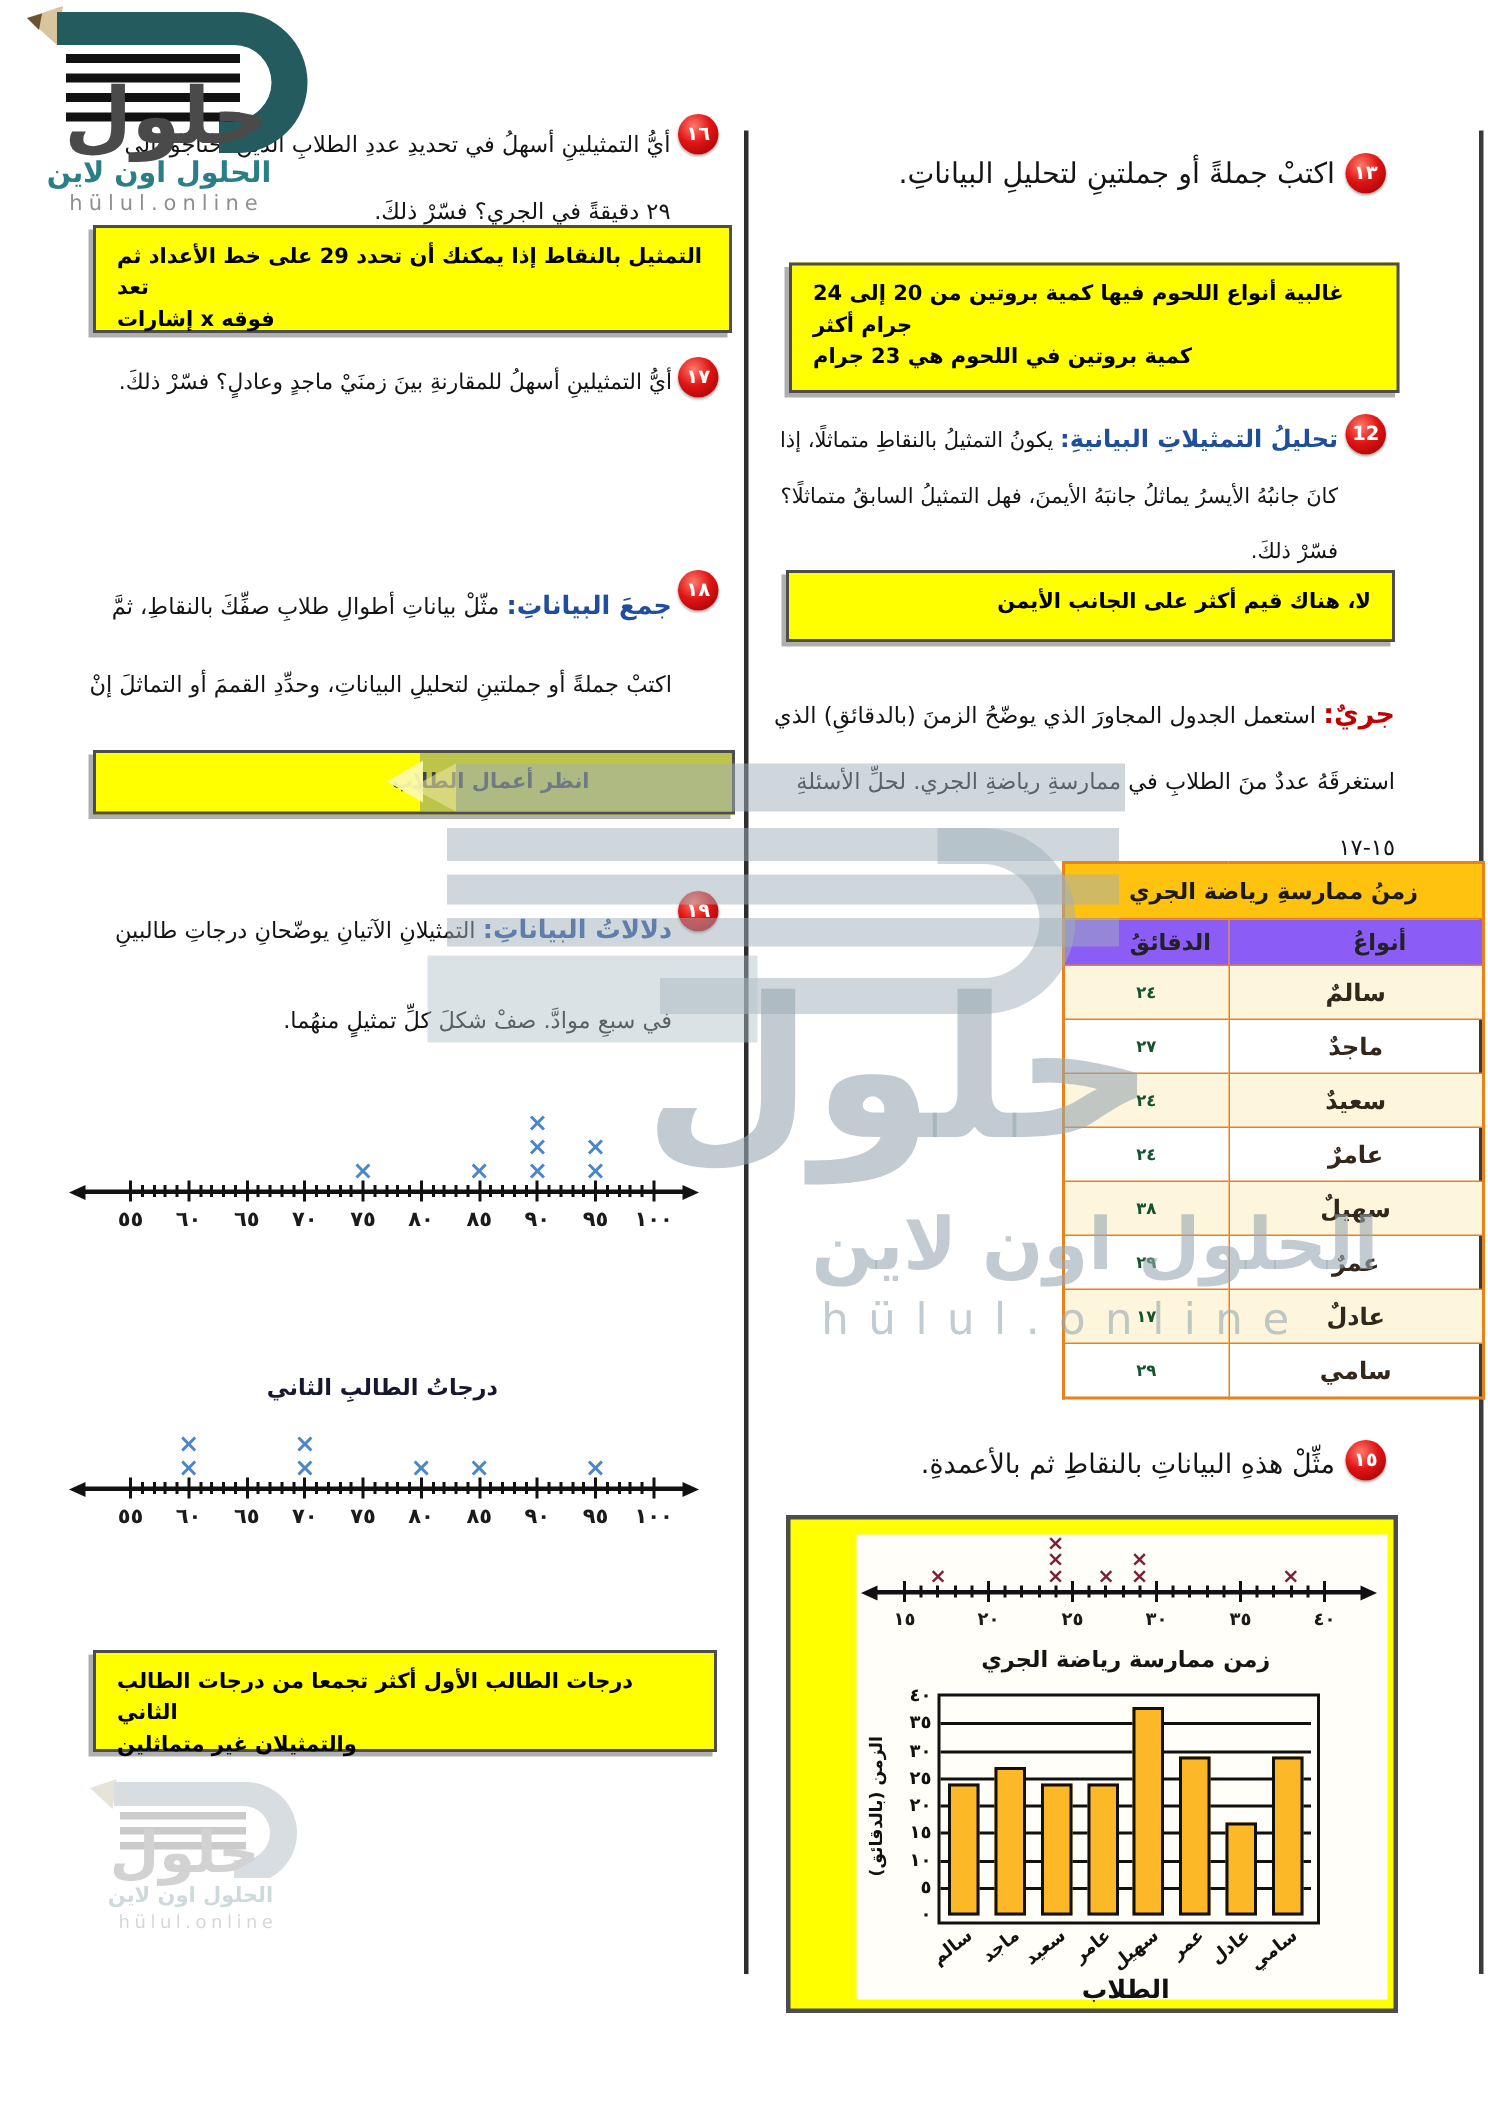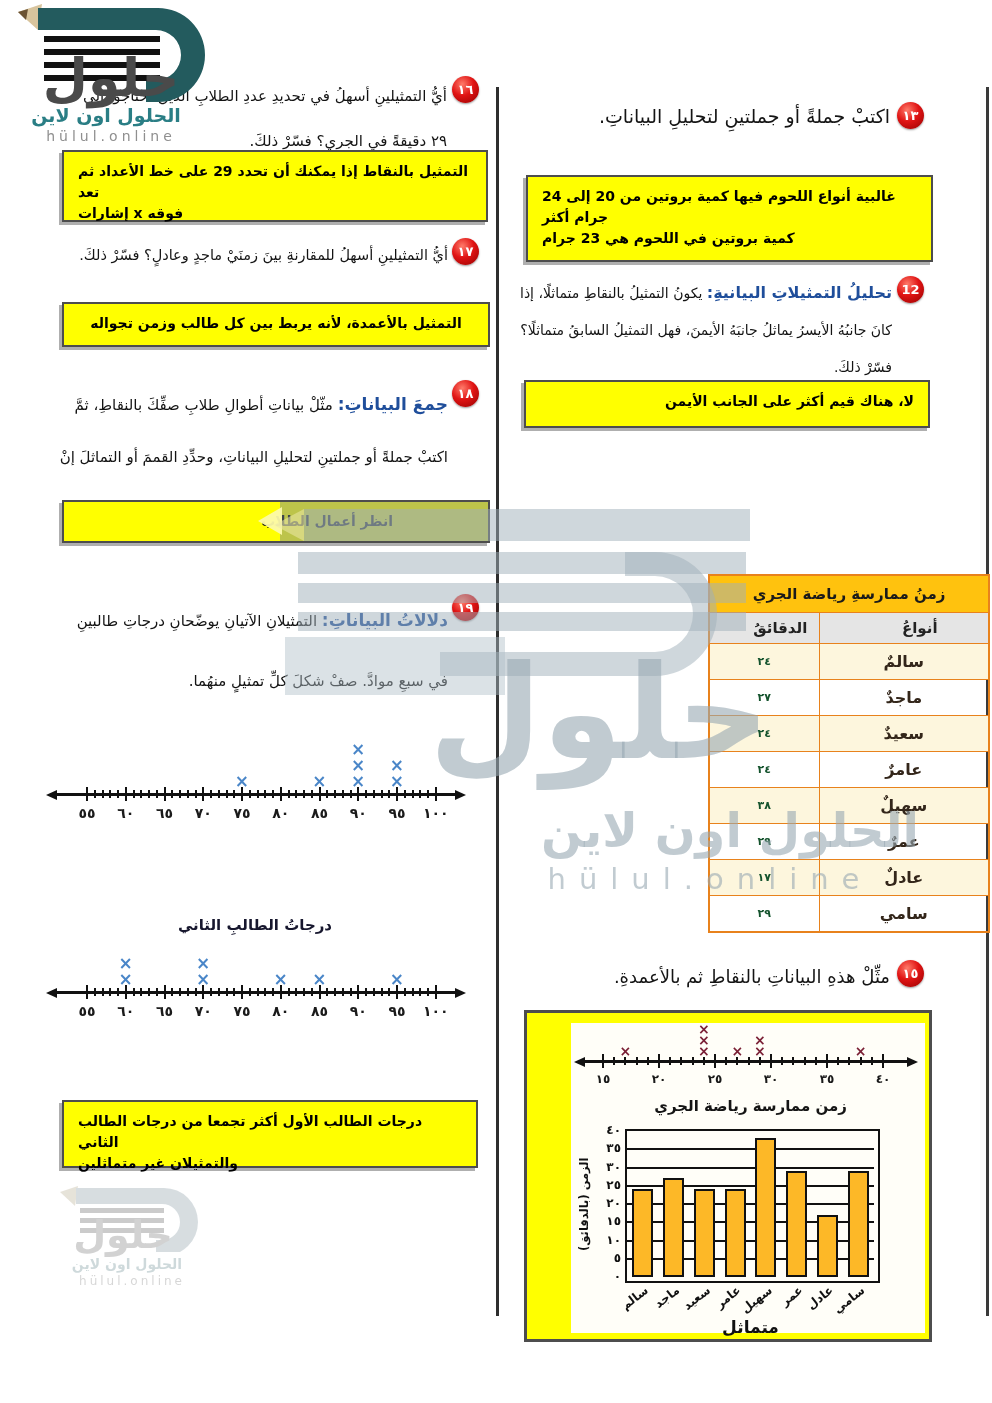--- a/index.html
+++ b/index.html
@@ -23,21 +23,21 @@
     box-shadow:-3px 3px 0 rgba(110,110,110,.55);font-weight:bold;font-size:14px;
     color:#000;padding:9px 14px;line-height:1.5;box-sizing:border-box;}
   .ans-left{direction:ltr;text-align:left;white-space:pre-line;}
   .ans-right{direction:rtl;text-align:right;}
   .ans-center{direction:rtl;text-align:center;}
   
   #runs-table{position:absolute;left:708px;top:574px;width:280px;border-collapse:collapse;
     direction:rtl;border:2px solid #e8821c;table-layout:fixed;}
   #runs-table td,#runs-table th{border:1px solid #e8821c;text-align:center;padding:0;}
   #runs-table .t-title{background:#ffc20e;font-weight:bold;font-size:15px;height:36px;color:#1a1a1a;}
-  #runs-table .t-sub{background:#e5e5e5;font-weight:bold;font-size:15px;height:30px;color:#222;padding-left:32px;}
+  #runs-table .t-sub{background:#8b5cf6;font-weight:bold;font-size:15px;height:30px;color:#222;padding-left:32px;}
   #runs-table .t-name{font-weight:bold;font-size:16px;color:#33261a;height:35px;}
   #runs-table .t-min{font-weight:bold;font-size:11px;color:#14532d;height:35px;}
   tr.alt{background:#fdf6dd;}
   
   .dotplot{position:absolute;}
   .dp-title{position:absolute;left:0;right:0;top:0;text-align:center;font-weight:bold;
     font-size:15px;color:#17172e;}
   .dp-line{position:absolute;height:3px;background:#111;}
   .dp-tick{position:absolute;width:2px;background:#111;}
   .dp-lab{position:absolute;width:34px;text-align:center;font-weight:bold;font-size:13px;color:#1a1a1a;}
@@ -83,20 +83,24 @@
 كمية بروتين في اللحوم هي 23 جرام</div>
 
   <span class="badge" style="left:897px;top:276px;">12</span>
   <div class="q" style="left:516px;top:274px;width:376px;font-size:14px;line-height:37px;">
     <span class="tblue" style="font-size:16px;">تحليلُ التمثيلاتِ البيانيةِ:</span>
     <span>يكونُ التمثيلُ بالنقاطِ متماثلًا، إذا كانَ جانبُهُ الأيسرُ يماثلُ جانبَهُ الأيمنَ، فهل التمثيلُ السابقُ متماثلًا؟ فسّرْ ذلكَ.</span>
   </div>
 
   <div class="ans ans-right" style="left:524px;top:380px;width:406px;height:48px;">لا، هناك قيم أكثر على الجانب الأيمن</div>
 
+  <div class="q" style="left:516px;top:455px;width:414px;font-size:15px;line-height:44px;">
+    <span class="tred" style="font-size:18px;">جريٌ:</span>
+    <span>استعمل الجدول المجاورَ الذي يوضّحُ الزمنَ (بالدقائقِ) الذي استغرقَهُ عددٌ منَ الطلابِ في ممارسةِ رياضةِ الجري. لحلِّ الأسئلةِ ١٥-١٧</span>
+  </div>
 
   <table id="runs-table">
     <colgroup>
         <col style="width:170px">
         <col style="width:110px">
       </colgroup>
     <tbody id="runs-table-body">
         <tr>
           <td class="t-title" colspan="2">زمنُ ممارسةِ رياضة الجري</td>
         </tr>
@@ -219,36 +223,35 @@
           <div class="bc-ytick" style="left: 20px; top: 50.25px;">٣٥</div>
           <div class="bc-ytick" style="left: 20px; top: 32px;">٤٠</div>
           <div class="bc-xlab" style="right: 280.562px; top: 192px;">سالم</div>
           <div class="bc-xlab" style="right: 249.688px; top: 192px;">ماجد</div>
           <div class="bc-xlab" style="right: 218.812px; top: 192px;">سعيد</div>
           <div class="bc-xlab" style="right: 187.938px; top: 192px;">عامر</div>
           <div class="bc-xlab" style="right: 157.062px; top: 192px;">سهيل</div>
           <div class="bc-xlab" style="right: 126.188px; top: 192px;">عمر</div>
           <div class="bc-xlab" style="right: 95.3125px; top: 192px;">عادل</div>
           <div class="bc-xlab" style="right: 64.4375px; top: 192px;">سامي</div>
-          <div class="bc-xtitle" style="left: 52px; top: 226px; width: 251px;">متماثل</div>
+          <div class="bc-xtitle" style="left: 52px; top: 226px; width: 251px;">الطلاب</div>
         </div>
     </div>
   </div>
 
   <span class="badge" style="left:452px;top:76px;">١٦</span>
   <div class="q pre" style="left:55px;top:74px;width:392px;font-size:15px;line-height:45px;"><span>أيُّ التمثيلينِ أسهلُ في تحديدِ عددِ الطلابِ الذينَ احتاجوا إلى</span>
 <span>٢٩ دقيقةً في الجري؟ فسّرْ ذلكَ.</span></div>
 
   <div class="ans ans-left" style="left:62px;top:150px;width:426px;height:72px;">التمثيل بالنقاط إذا يمكنك أن تحدد 29 على خط الأعداد ثم تعد
 إشارات x فوقه</div>
 
   <span class="badge" style="left:452px;top:238px;">١٧</span>
   <div class="q" style="left:58px;top:240px;width:390px;font-size:14.5px;line-height:30px;">أيُّ التمثيلينِ أسهلُ للمقارنةِ بينَ زمنَيْ ماجدٍ وعادلٍ؟ فسّرْ ذلكَ.</div>
 
-  <div class="ans ans-center" style="left:62px;top:302px;width:428px;height:45px;">التمثيل بالأعمدة، لأنه يربط بين كل طالب وزمن تجواله</div>
 
   <span class="badge" style="left:452px;top:380px;">١٨</span>
   <div class="q" style="left:58px;top:378px;width:390px;font-size:15px;line-height:52px;">
     <span class="tblue" style="font-size:17px;">جمعَ البياناتِ:</span>
     <span>مثّلْ بياناتِ أطوالِ طلابِ صفِّكَ بالنقاطِ، ثمَّ اكتبْ جملةً أو جملتينِ لتحليلِ البياناتِ، وحدِّدِ القممَ أو التماثلَ إنْ وُجِدَ.</span>
   </div>
 
   <div class="ans ans-right" style="left:62px;top:500px;width:428px;height:43px;padding-right:95px;">
     <span>انظر أعمال الطلاب</span>
     <div class="pencil-overlay" style="left:216px;right:0;"></div>

